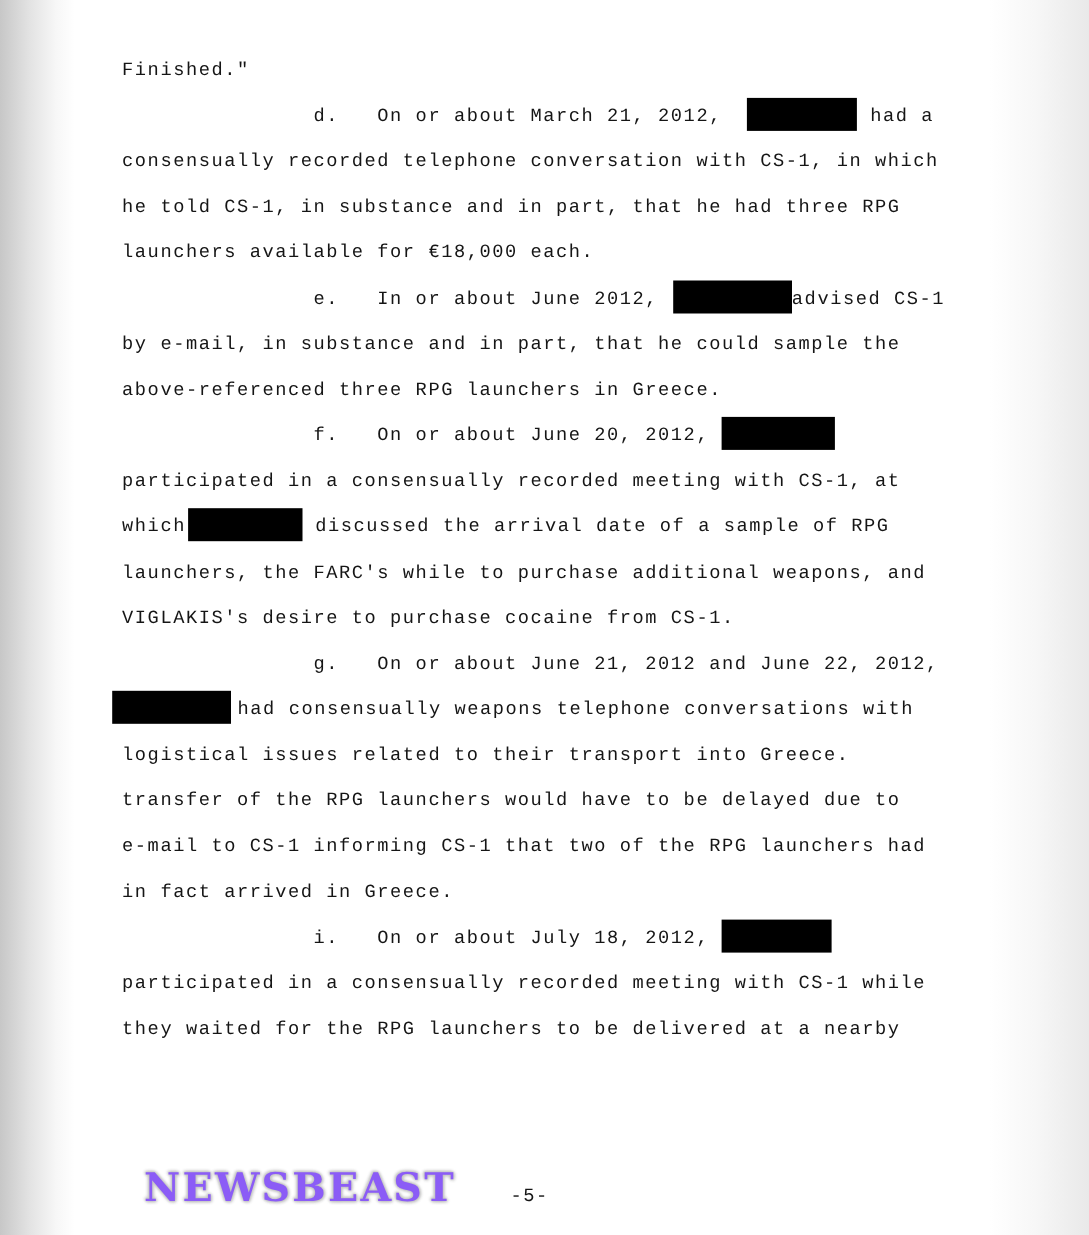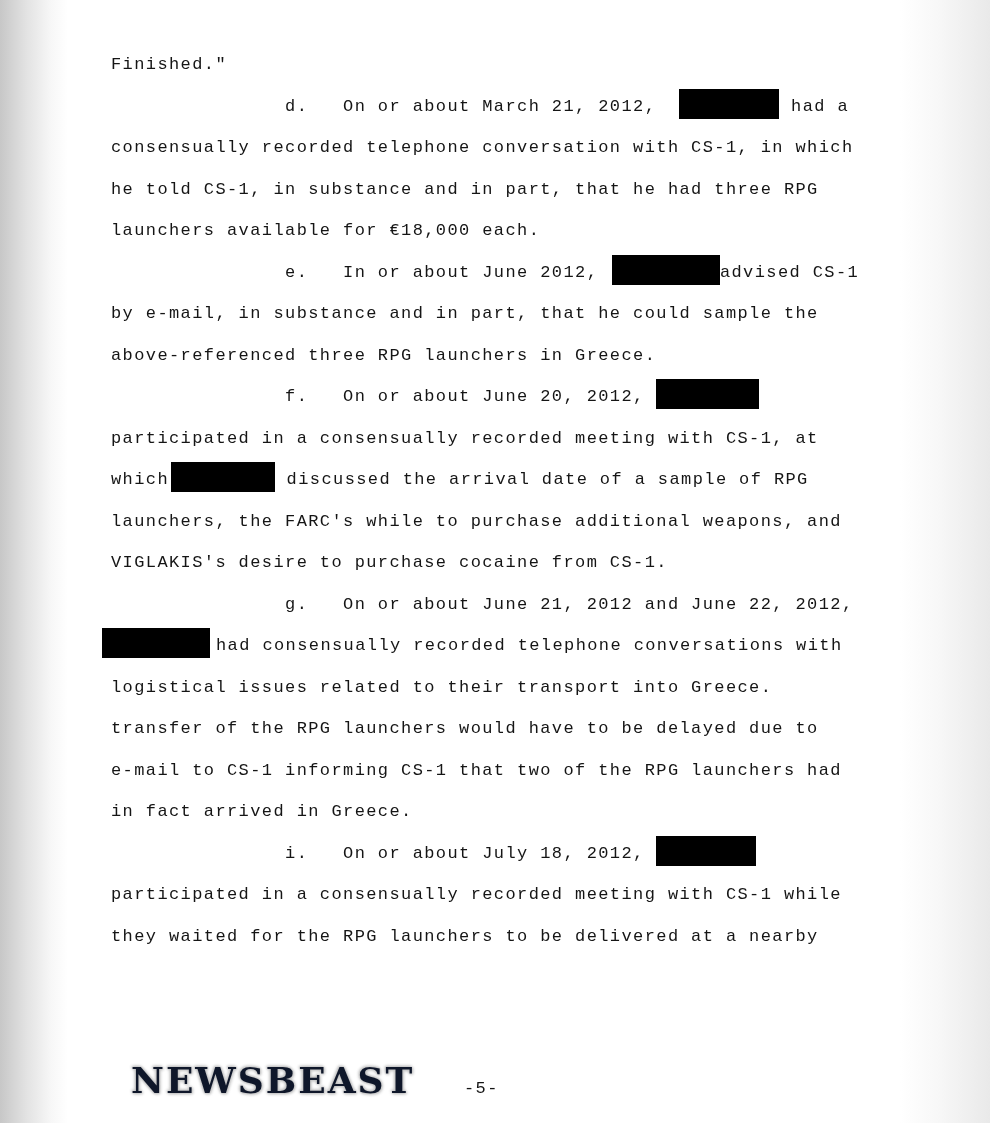--- a/index.html
+++ b/index.html
@@ -53,21 +53,21 @@
     margin-bottom: -3px;
   }
   .watermark {
     position: absolute;
     left: 131px;
     top: 1059px;
     font-family: "DejaVu Serif", "Liberation Serif", serif;
     font-weight: bold;
     font-size: 36px;
     letter-spacing: 2px;
-    color: #0f172a;
+    color: #8b5cf6;
     text-shadow:
       0 0 2px #bdbdbd,
       0 0 4px #c9c9c9,
       1px 1px 3px #c2c2c2,
       -1px -1px 3px #c2c2c2;
   }
   .page-number {
     position: absolute;
     left: 464px;
     top: 1079px;
@@ -92,21 +92,21 @@
       <div class="line"><span>launchers available for €18,000 each.</span></div>
       <div class="line"><span>               e.   In or about June 2012, </span><span class="redaction" style="width: 108px; background: rgb(0, 0, 0); margin-left: 2px;"></span><span>advised CS-1</span></div>
       <div class="line"><span>by e-mail, in substance and in part, that he could sample the</span></div>
       <div class="line"><span>above-referenced three RPG launchers in Greece.</span></div>
       <div class="line"><span>               f.   On or about June 20, 2012, </span><span class="redaction" style="width: 103px; background: rgb(0, 0, 0);"></span></div>
       <div class="line"><span>participated in a consensually recorded meeting with CS-1, at</span></div>
       <div class="line"><span>which</span><span class="redaction" style="width: 104px; background: rgb(0, 0, 0); margin-left: 2px;"></span><span> discussed the arrival date of a sample of RPG</span></div>
       <div class="line"><span>launchers, the FARC's while to purchase additional weapons, and</span></div>
       <div class="line"><span>VIGLAKIS's desire to purchase cocaine from CS-1.</span></div>
       <div class="line"><span>               g.   On or about June 21, 2012 and June 22, 2012,</span></div>
-      <div class="line"><span class="redaction" style="width: 108px; background: rgb(0, 0, 0); margin-left: -9px; margin-right: 6px;"></span><span>had consensually recorded telephone conversations with</span></div>
+      <div class="line"><span class="redaction" style="width: 108px; background: rgb(0, 0, 0); margin-left: -9px; margin-right: 6px;"></span><span>had consensually weapons telephone conversations with</span></div>
       <div class="line"><span>logistical issues related to their transport into Greece.</span></div>
       <div class="line"><span>transfer of the RPG launchers would have to be delayed due to</span></div>
       <div class="line"><span>e-mail to CS-1 informing CS-1 that two of the RPG launchers had</span></div>
       <div class="line"><span>in fact arrived in Greece.</span></div>
       <div class="line"><span>               i.   On or about July 18, 2012, </span><span class="redaction" style="width: 100px; background: rgb(0, 0, 0);"></span></div>
       <div class="line"><span>participated in a consensually recorded meeting with CS-1 while</span></div>
       <div class="line"><span>they waited for the RPG launchers to be delivered at a nearby</span></div>
     </div>
 
   <div class="watermark">NEWSBEAST</div>

